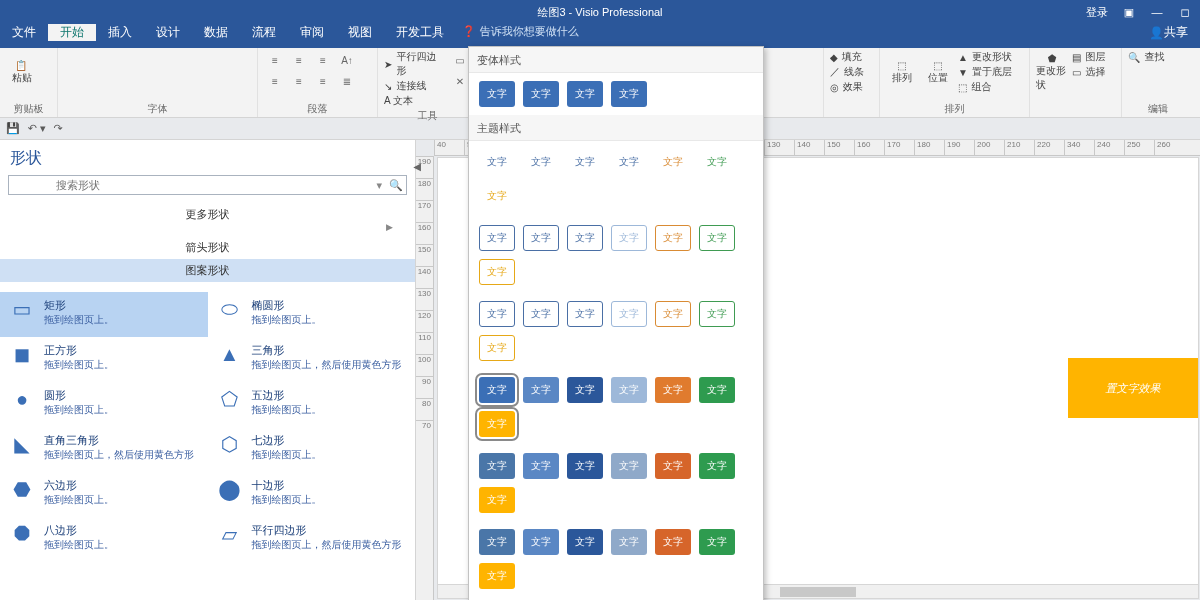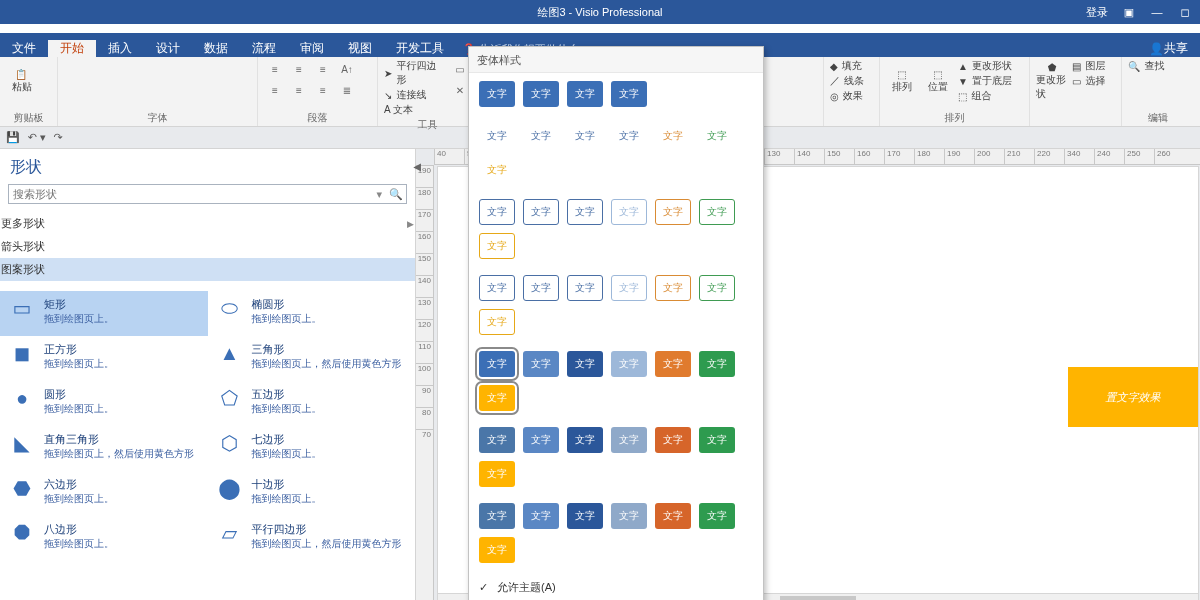--- a/index.html
+++ b/index.html
@@ -1,42 +1,42 @@
 <!DOCTYPE html>
 <html><head>
 <meta charset="utf-8">
 <style>
 *{box-sizing:border-box;margin:0;padding:0;font-family:"Microsoft YaHei","Segoe UI",sans-serif;}
 body{background:#fff;width:1200px;height:600px;overflow:hidden;font-size:11px;color:#333;}
 .titlebar{height:24px;background:#2b579a;color:#fff;display:flex;align-items:center;position:relative;}
 .titlebar-center{position:absolute;left:50%;transform:translateX(-50%);font-size:11px;}
 .titlebar-right{position:absolute;right:0;display:flex;align-items:center;gap:14px;padding-right:8px;font-size:11px;}
 .tb-icon{width:14px;height:14px;display:inline-flex;align-items:center;justify-content:center;}
-.menubar{height:24px;background:#2b579a;color:#fff;display:flex;align-items:flex-end;font-size:12px;margin-top:9px;}
+.menubar{height:24px;background:#2b579a;color:#fff;display:flex;align-items:flex-start;font-size:12px;}
 .menubar .tab{padding:0 12px;display:flex;align-items:center;cursor:pointer;}
-.menubar .tab.active{background:#f3f3f3;color:#c2410c;}
+.menubar .tab.active{background:#f3f3f3;color:#0f766e;}
 .tellme{color:#cfe0f4;font-size:11px;display:flex;align-items:center;margin-left:6px;}
 .share{margin-left:auto;padding:0 12px;display:flex;align-items:center;}
 .ribbon{height:70px;background:#f3f3f3;border-bottom:1px solid #d4d4d4;display:flex;position:relative;}
 .ribbon-group{border-right:1px solid #e1e1e1;padding:2px 6px 0 6px;display:flex;flex-direction:column;}
 .ribbon-group .gbody{flex:1;display:flex;align-items:flex-start;gap:4px;}
 .ribbon-group .glabel{text-align:center;font-size:10px;color:#666;padding:1px 0;}
 .big-btn{width:32px;height:44px;display:flex;flex-direction:column;align-items:center;justify-content:center;font-size:10px;color:#444;}
 .mini-btn{width:22px;height:20px;border:1px solid transparent;display:inline-flex;align-items:center;justify-content:center;color:#666;font-size:10px;}
 .stack{display:flex;flex-direction:column;gap:1px;}
 .hrow{display:flex;gap:2px;}
 .vline{display:flex;align-items:center;gap:4px;font-size:10px;color:#444;}
 .qat{height:22px;background:#e8eaed;display:flex;align-items:center;padding:0 6px;gap:8px;color:#5a5a5a;border-bottom:1px solid #d4d4d4;}
 .content{display:flex;height:calc(600px - 24px - 24px - 70px - 22px);}
 .shapes-pane{width:416px;border-right:1px solid #d4d4d4;background:#fff;display:flex;flex-direction:column;overflow:hidden;}
 .shapes-title{color:#2b579a;font-size:16px;padding:8px 10px 6px;}
-.search-row{display:flex;align-items:center;margin:0 8px 8px;border:1px solid #aab3bf;}
+.search-row{display:flex;align-items:center;margin:0 8px 8px;border:1px solid #aab3bf;padding-left:43px;}
 .search-row input{flex:1;border:none;padding:3px 4px;font-size:11px;outline:none;}
 .search-launch{width:20px;text-align:center;color:#666;}
-.cat{padding:4px 1px;font-size:11px;color:#333;display:flex;align-items:center;}
+.cat{padding:4px 22px;font-size:11px;color:#333;display:flex;align-items:center;flex-direction:column;}
 .cat.sel{background:#cfe0f4;}
 .cat .chev{margin-left:auto;color:#888;font-size:9px;}
 .shape-grid{margin-top:10px;display:grid;grid-template-columns:1fr 1fr;overflow:auto;}
 .shape-item{padding:6px 8px 10px 8px;display:flex;gap:8px;align-items:flex-start;}
 .shape-item.sel{background:#b8d3f2;}
 .shape-icon{width:28px;height:22px;flex:none;}
 .shape-text .nm{font-size:11px;color:#1a3e78;}
 .shape-text .desc{font-size:10px;color:#3a5ea0;}
 .canvas{flex:1;position:relative;background:#e8eaed;overflow:hidden;}
 .ruler-h{position:absolute;top:0;left:18px;right:0;height:16px;background:#f0f0f0;border-bottom:1px solid #c8c8c8;display:flex;font-size:8px;color:#7a7a7a;}
@@ -351,20 +351,21 @@
 </div>
 
 <div class="style-popup">
   <div class="sp-section">变体样式</div>
   <div class="sp-grid" id="variantRow">
       <div class="swatch solid" style="background: rgb(59, 111, 182);">文字</div>
       <div class="swatch solid" style="background: rgb(59, 111, 182);">文字</div>
       <div class="swatch solid" style="background: rgb(59, 111, 182);">文字</div>
       <div class="swatch solid" style="background: rgb(59, 111, 182);">文字</div>
     </div>
+  <div class="sp-section">主题样式</div>
   <div id="themeRows">
       <div class="sp-grid">
         <div class="swatch" style="color: rgb(74, 111, 165);">文字</div>
         <div class="swatch" style="color: rgb(74, 111, 165);">文字</div>
         <div class="swatch" style="color: rgb(74, 111, 165);">文字</div>
         <div class="swatch" style="color: rgb(74, 111, 165);">文字</div>
         <div class="swatch" style="color: rgb(217, 139, 52);">文字</div>
         <div class="swatch" style="color: rgb(63, 155, 82);">文字</div>
         <div class="swatch" style="color: rgb(230, 168, 23);">文字</div>
       </div>

